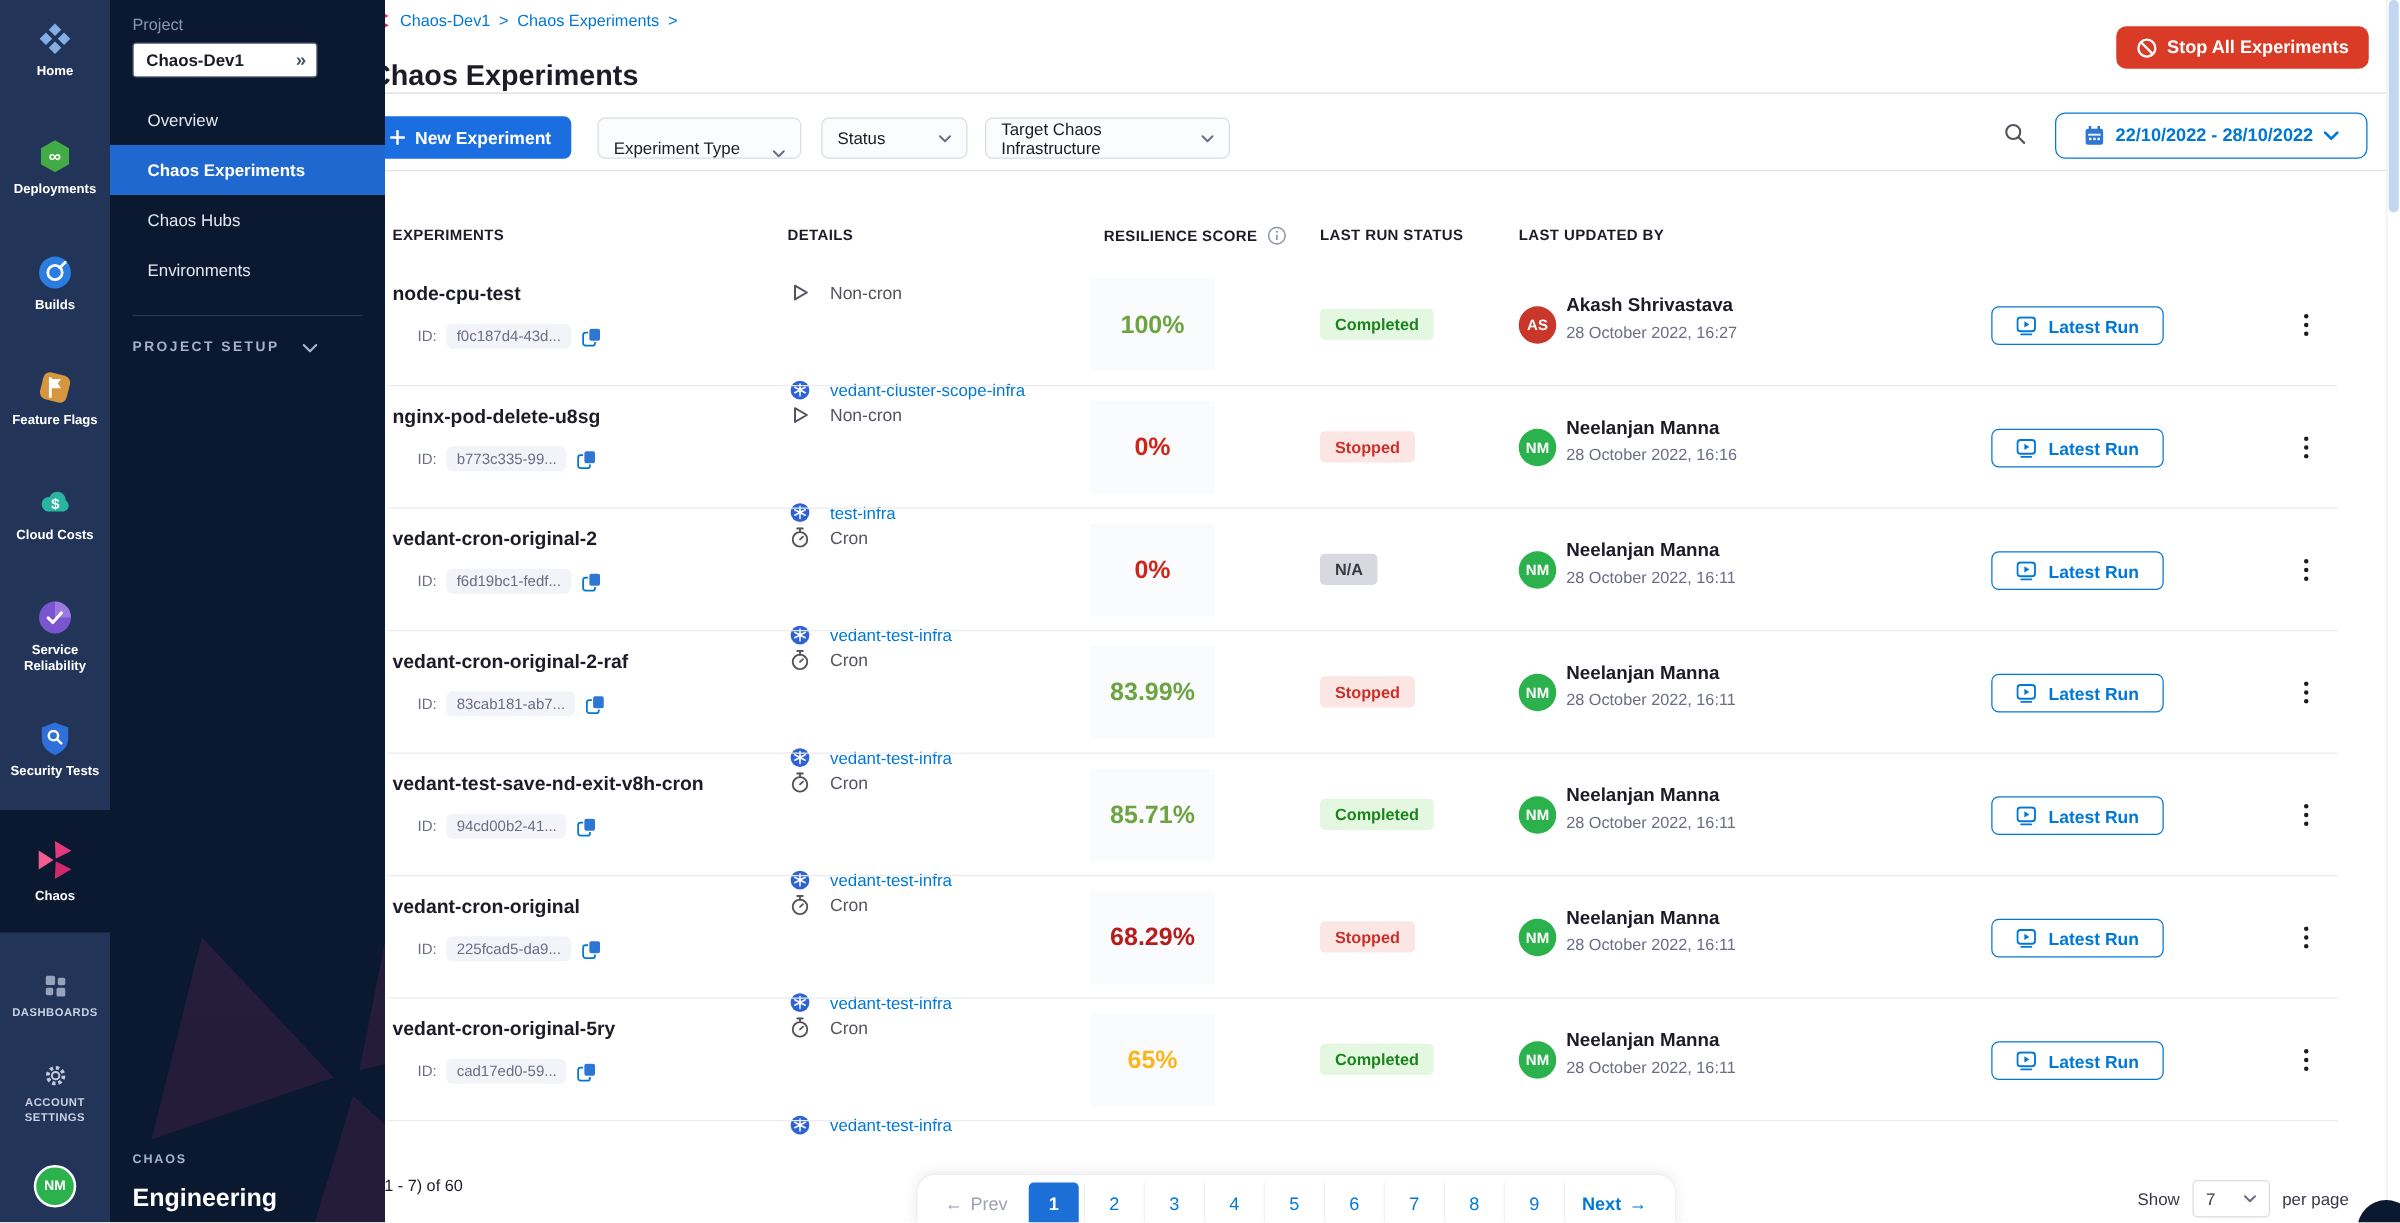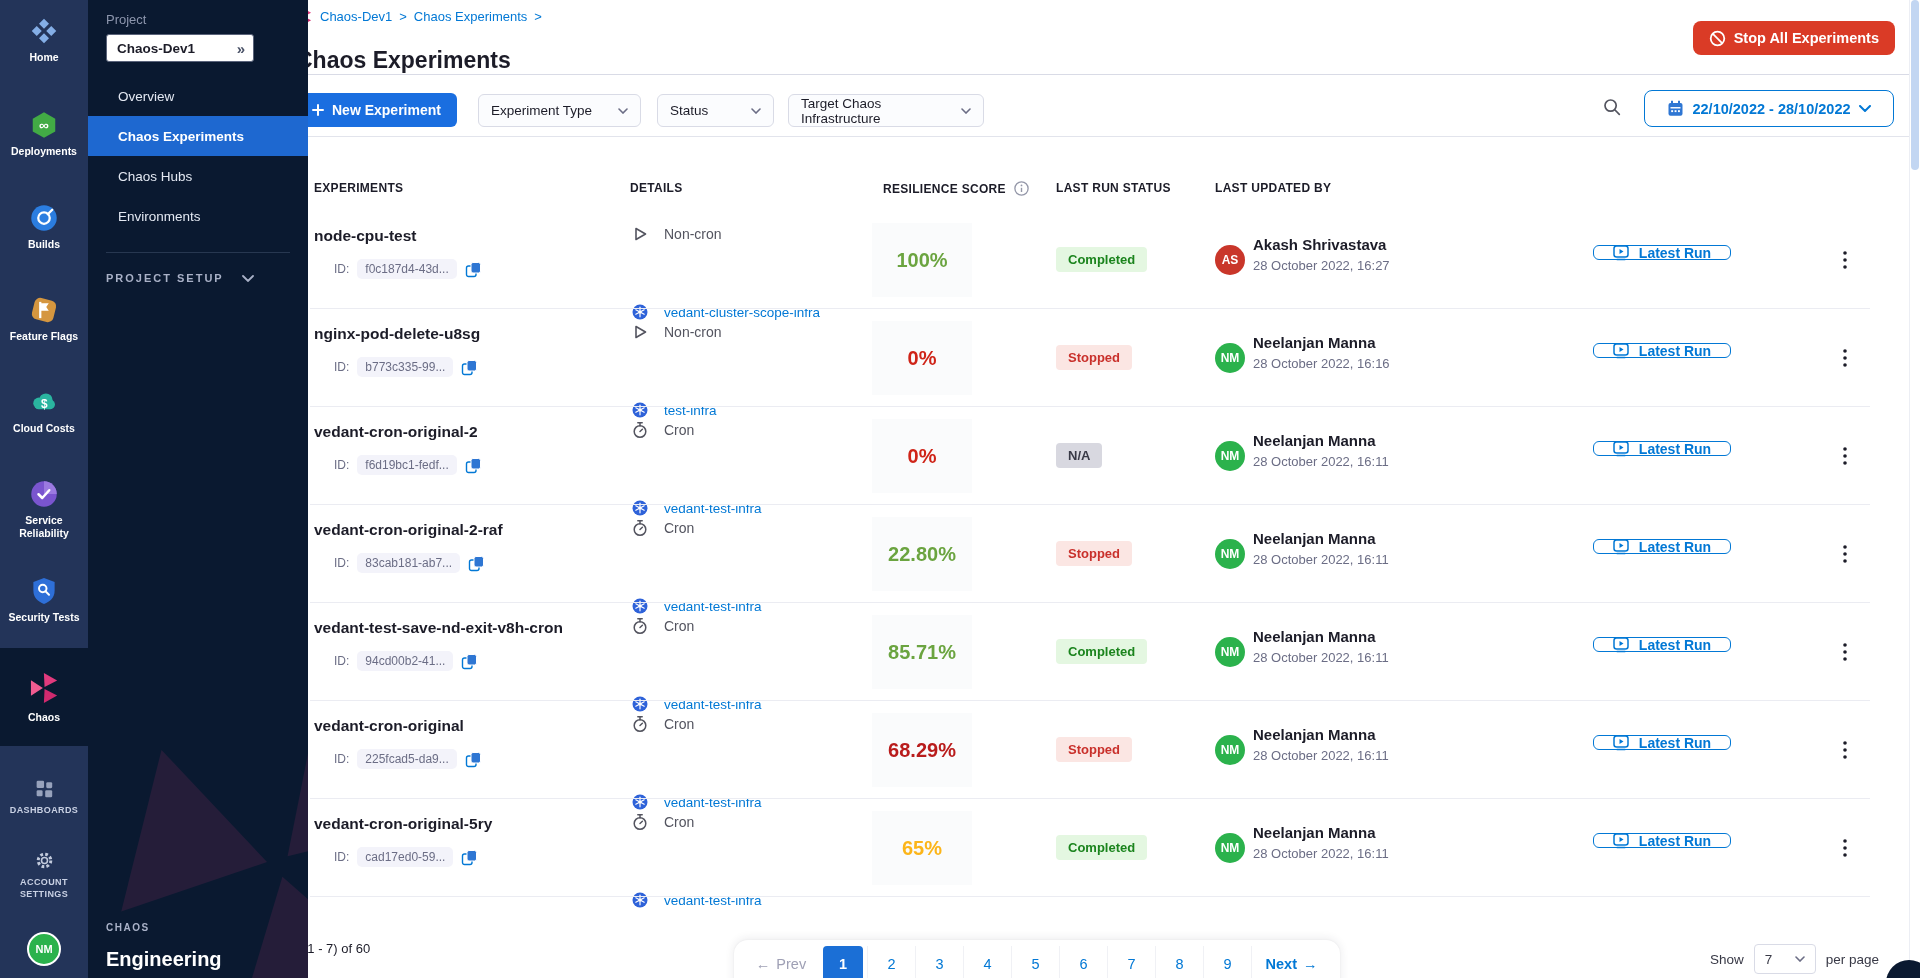--- a/index.html
+++ b/index.html
@@ -42,21 +42,21 @@
   .page-title{position:absolute;left:24px;top:32px;font-size:23px;font-weight:bold;color:#1c1c28;}
   .stop-btn{position:absolute;right:15px;top:21px;height:34px;padding:0 16px;background:#da3b26;border:none;border-radius:8px;
             color:#fff;font-family:inherit;font-weight:bold;font-size:14.5px;display:flex;align-items:center;gap:8px;cursor:pointer;}
 
   .toolbar{position:absolute;top:74px;left:0;width:100%;height:62px;border-bottom:1px solid #e2e4ec;}
   .new-exp{position:absolute;left:24px;top:19px;height:34px;padding:0 16px;background:#1a6ee0;border:none;border-radius:6px;
            color:#fff;font-family:inherit;font-weight:bold;font-size:14px;display:flex;align-items:center;gap:8px;cursor:pointer;}
   .filter{position:absolute;top:20px;height:33px;background:#fbfcfe;border:1px solid #d9dbe6;border-radius:6px;
           display:flex;align-items:center;justify-content:space-between;padding:0 12px;font-size:13.5px;color:#1c1c28;
           box-sizing:border-box;cursor:pointer;}
-  #f-type{left:206px;width:163px;} #f-status{left:385px;width:117px;} #f-target{left:516px;width:196px;}
+  #f-type{left:206px;width:163px;align-items:flex-end;} #f-status{left:385px;width:117px;} #f-target{left:516px;width:196px;}
   .search-btn{position:absolute;left:1330px;top:23px;cursor:pointer;}
   .date-btn{position:absolute;right:16px;top:16px;height:37px;width:250px;border:1.5px solid #0278d5;border-radius:8px;
             color:#0278d5;font-family:inherit;font-weight:bold;font-size:14.5px;display:flex;align-items:center;justify-content:center;
             gap:8px;background:#fff;box-sizing:border-box;cursor:pointer;}
 
   .thead{position:absolute;top:176px;left:0;width:100%;height:26px;}
   .th{position:absolute;top:5px;font-size:12px;font-weight:bold;color:#1c1c28;letter-spacing:.3px;display:flex;align-items:center;gap:8px;}
 
   .rows{position:absolute;top:211px;left:0;width:100%;}
   .row{position:absolute;left:0;width:100%;height:98px;}
@@ -71,21 +71,21 @@
   .det-ic{width:20px;display:flex;justify-content:center;}
   .infra-link{color:#0278d5;cursor:pointer;}
   .score-box{position:absolute;left:600px;top:12px;width:100px;height:74px;background:#fafbfc;
              display:flex;align-items:center;justify-content:center;}
   .score{font-size:20px;font-weight:bold;}
   .badge{position:absolute;left:784px;top:36px;font-size:13px;font-weight:bold;border-radius:4px;padding:5px 12px;}
   .avatar{position:absolute;left:943px;top:34px;width:30px;height:30px;border-radius:50%;color:#fff;font-size:12px;
           font-weight:bold;display:flex;align-items:center;justify-content:center;}
   .who-name{position:absolute;left:981px;top:25px;font-size:15px;font-weight:bold;color:#1c1c28;}
   .who-date{position:absolute;left:981px;top:47px;font-size:13px;color:#6b6d85;}
-  .latest-run{position:absolute;left:1321px;top:34px;width:138px;height:15px;border:1px solid #0278d5;border-radius:6px;
+  .latest-run{position:absolute;left:1321px;top:34px;width:138px;height:31px;border:1px solid #0278d5;border-radius:6px;
               background:#fff;color:#0278d5;font-family:inherit;font-size:14px;font-weight:bold;display:flex;align-items:center;
               justify-content:center;gap:8px;cursor:pointer;box-sizing:border-box;}
   .kebab{position:absolute;left:1560px;top:33px;width:26px;height:32px;display:flex;align-items:center;justify-content:center;cursor:pointer;}
 
   
   .range{position:absolute;left:31px;top:941px;font-size:13px;color:#1c1c28;}
   .pager{position:absolute;left:462px;top:940px;height:64px;background:#fff;border-radius:14px 14px 0 0;
          box-shadow:0 -1px 10px rgba(40,41,61,.10),0 0 2px rgba(40,41,61,.05);
          display:flex;align-items:flex-start;padding:6px 9px 0 9px;box-sizing:border-box;}
   .page-cell{width:48px;height:36px;display:flex;align-items:center;justify-content:center;font-size:14.5px;
@@ -592,21 +592,21 @@
                   <line x1="8" y1="8" x2="8" y2="12.8"></line>
                   <line x1="8" y1="8" x2="3.8" y2="10.2"></line>
                   <line x1="8" y1="8" x2="3.8" y2="5.8"></line>
                 </g>
                 <circle cx="8" cy="8" r="1.6" fill="#fff"></circle>
               </svg>
             </span>
           <span class="infra-link">vedant-test-infra</span>
         </div>
         <div class="score-box">
-            <span class="score" style="color: rgb(107, 164, 64);">22.80%</span>
+            <span class="score" style="color: rgb(107, 164, 64);">83.99%</span>
           </div>
         <span class="badge" style="color: rgb(201, 48, 43); background: rgb(251, 230, 227);">Stopped</span>
         <span class="avatar" style="background: rgb(43, 178, 76);">NM</span>
         <div class="who-name">Neelanjan Manna</div>
         <div class="who-date">28 October 2022, 16:11</div>
         <button class="latest-run">
           <span>
               <svg width="18" height="16" viewBox="0 0 18 16">
                 <rect x="1" y="1" width="14" height="11" rx="2.5" fill="none" stroke="#0278d5" stroke-width="1.5"></rect>
                 <path d="M6.5 4 L10.5 6.5 L6.5 9 Z" fill="#0278d5"></path>

